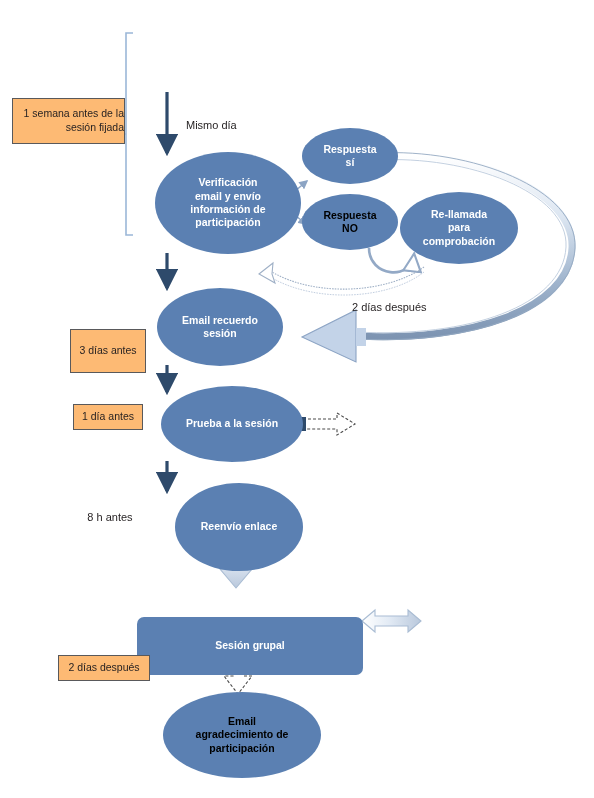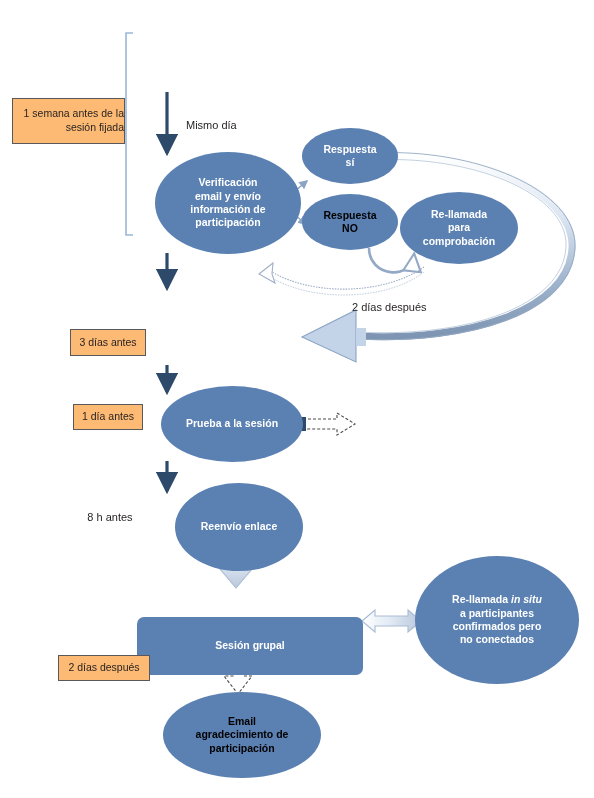--- a/index.html
+++ b/index.html
@@ -204,65 +204,63 @@
     </div>
 
     <div class="node ellipse" style="left:400px; top:192px; width:118px; height:72px;">
       <div>
         <span class="tline">Re-llamada</span>
         <span class="tline">para</span>
         <span class="tline">comprobación</span>
       </div>
     </div>
 
+    <div class="node ellipse" style="left:157px; top:288px; width:126px; height:78px;">
+      <div>
+        <span class="tline">Email recuerdo</span>
+        <span class="tline">sesión</span>
+      </div>
+    </div>
 
     <div class="node ellipse" style="left:161px; top:386px; width:142px; height:76px;">
       <div>
         <span class="tline">Prueba a la sesión</span>
       </div>
     </div>
 
 
     <div class="node ellipse" style="left:175px; top:483px; width:128px; height:88px;">
       <div>
         <span class="tline">Reenvío enlace</span>
       </div>
     </div>
 
     <div class="node rounded-rect" style="left:137px; top:589px; width:226px; height:58px;">
       <div>
         <span class="tline">Sesión grupal</span>
       </div>
     </div>
 
-    <div class="node ellipse" style="left:415px; top:556px; width:164px; height:128px;">
-      <div>
-        <span class="tline"><span>Re-llamada </span><span class="it">in situ</span></span>
-        <span class="tline">a participantes</span>
-        <span class="tline">confirmados pero</span>
-        <span class="tline">no conectados</span>
-      </div>
-    </div>
 
     <div class="node ellipse dark-text" style="left:163px; top:692px; width:158px; height:86px;">
       <div>
         <span class="tline">Email</span>
         <span class="tline">agradecimiento de</span>
         <span class="tline">participación</span>
       </div>
     </div>
 
     <div class="label-box" style="left:12px; top:98px; width:113px; height:46px;">
       <div>
         <span class="tline">1 semana antes de</span>
         <span class="tline">la sesión fijada</span>
       </div>
     </div>
 
-    <div class="label-box" style="left:70px; top:329px; width:76px; height:27px;">
+    <div class="label-box" style="left:70px; top:329px; width:76px; height:44px;">
       <span>3 días antes</span>
     </div>
 
     <div class="label-box" style="left:73px; top:404px; width:70px; height:26px;">
       <span>1 día antes</span>
     </div>
 
     <div class="plain-label" style="left:78px; top:510px; width:64px;">
       <span>8 h antes</span>
     </div>

